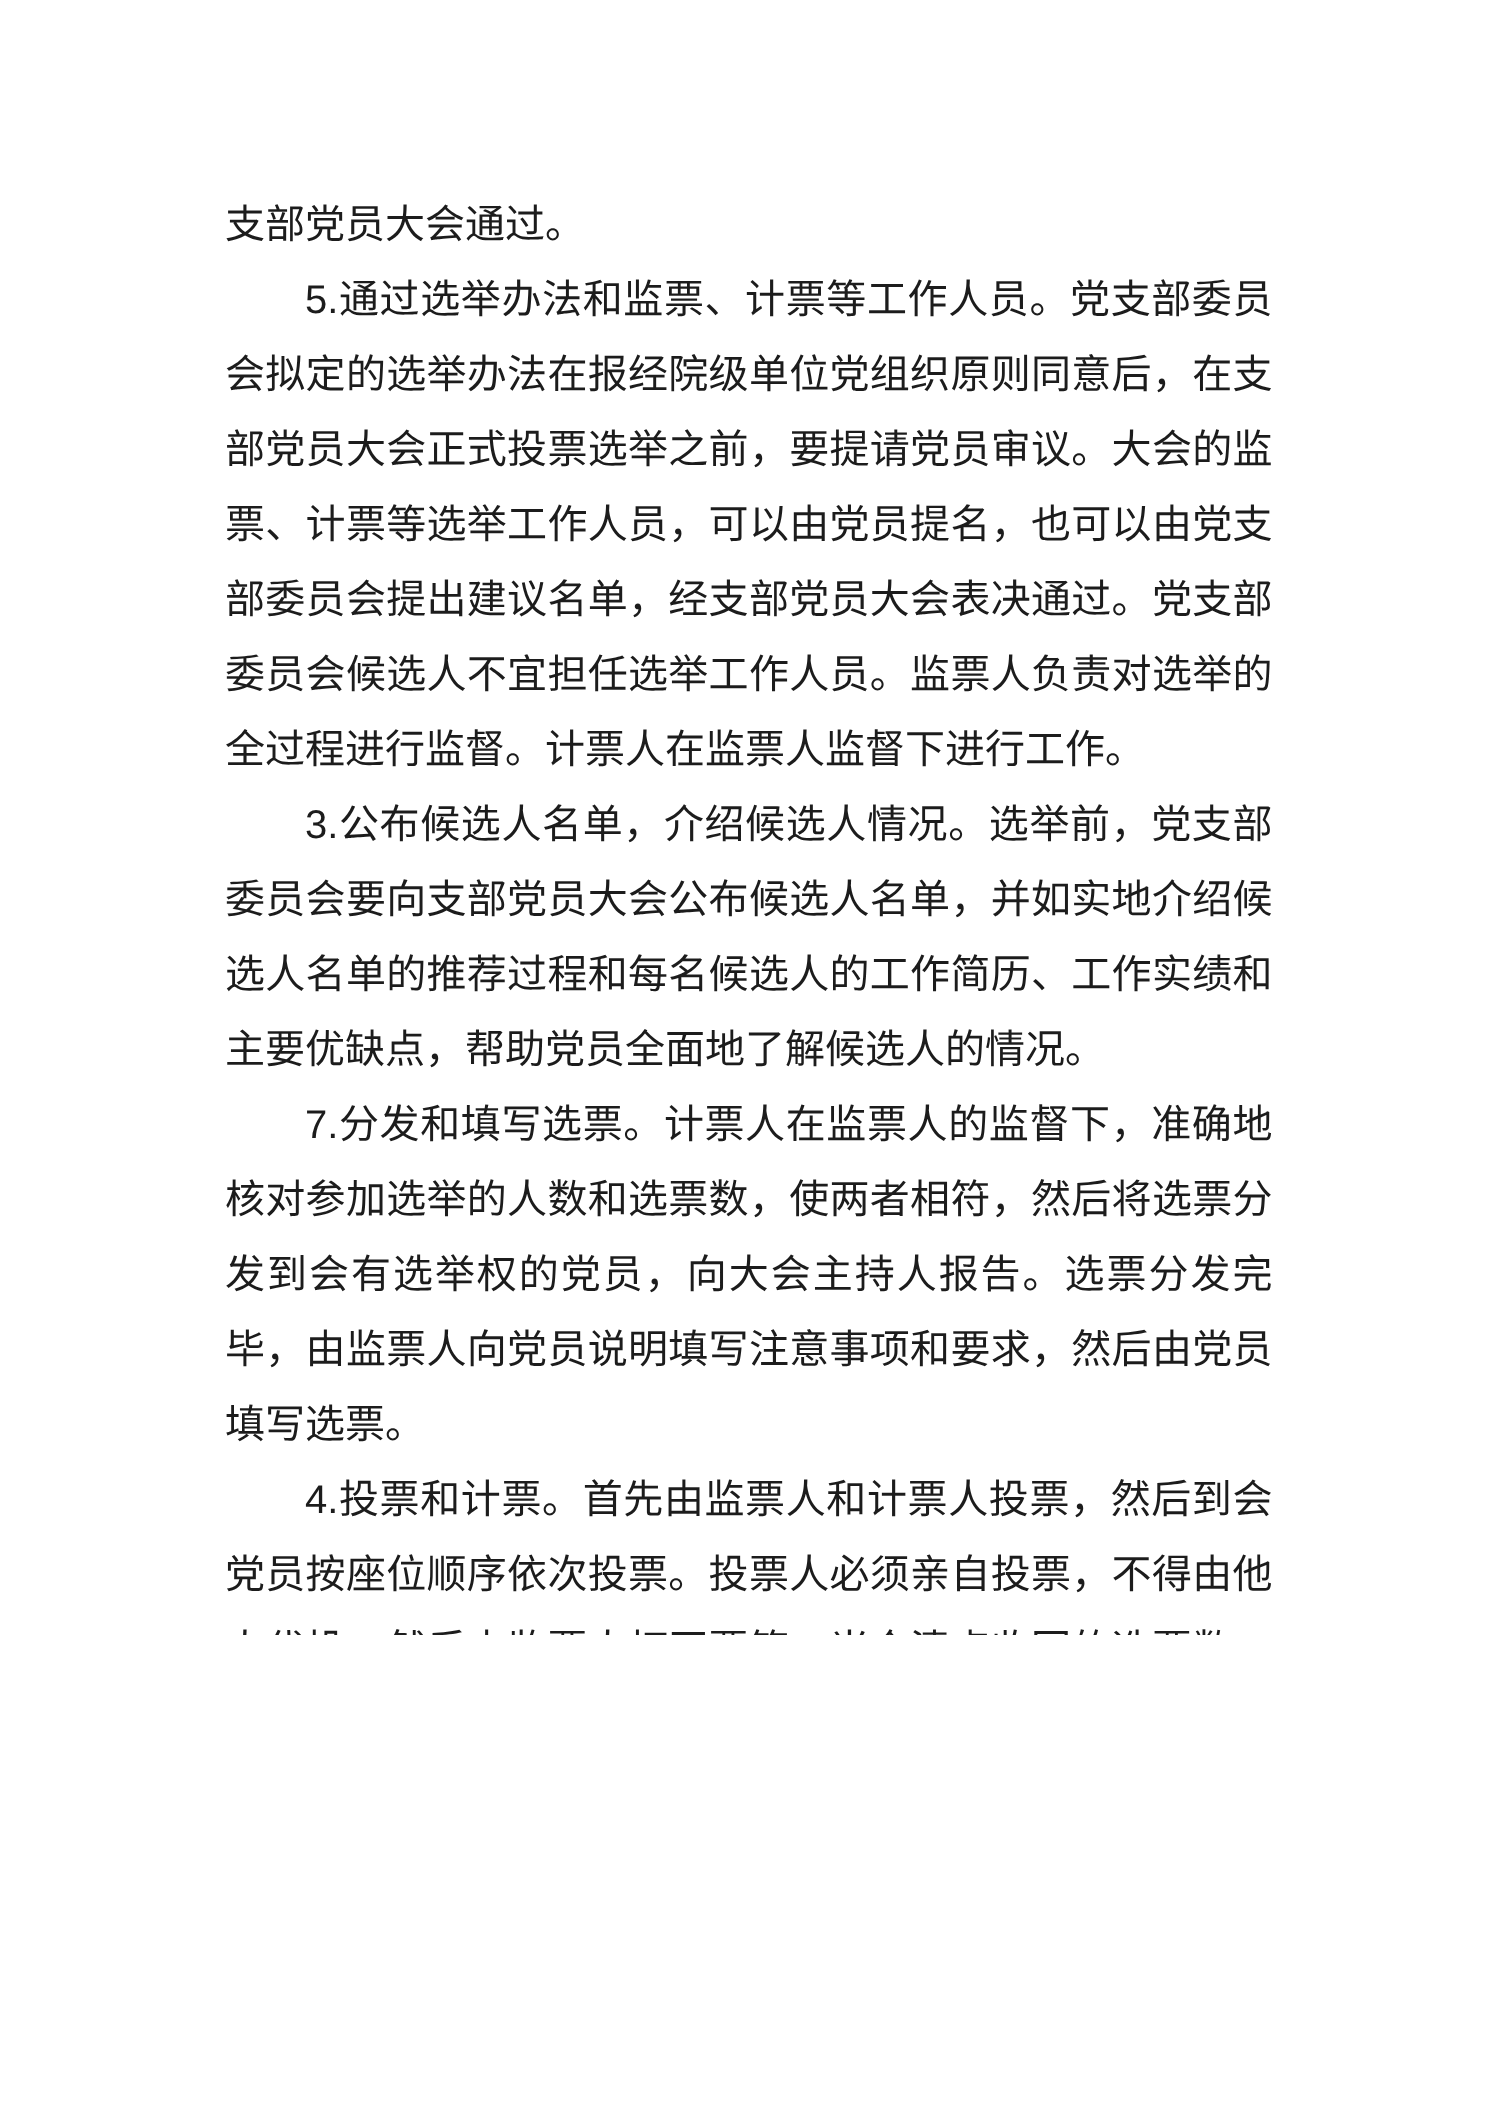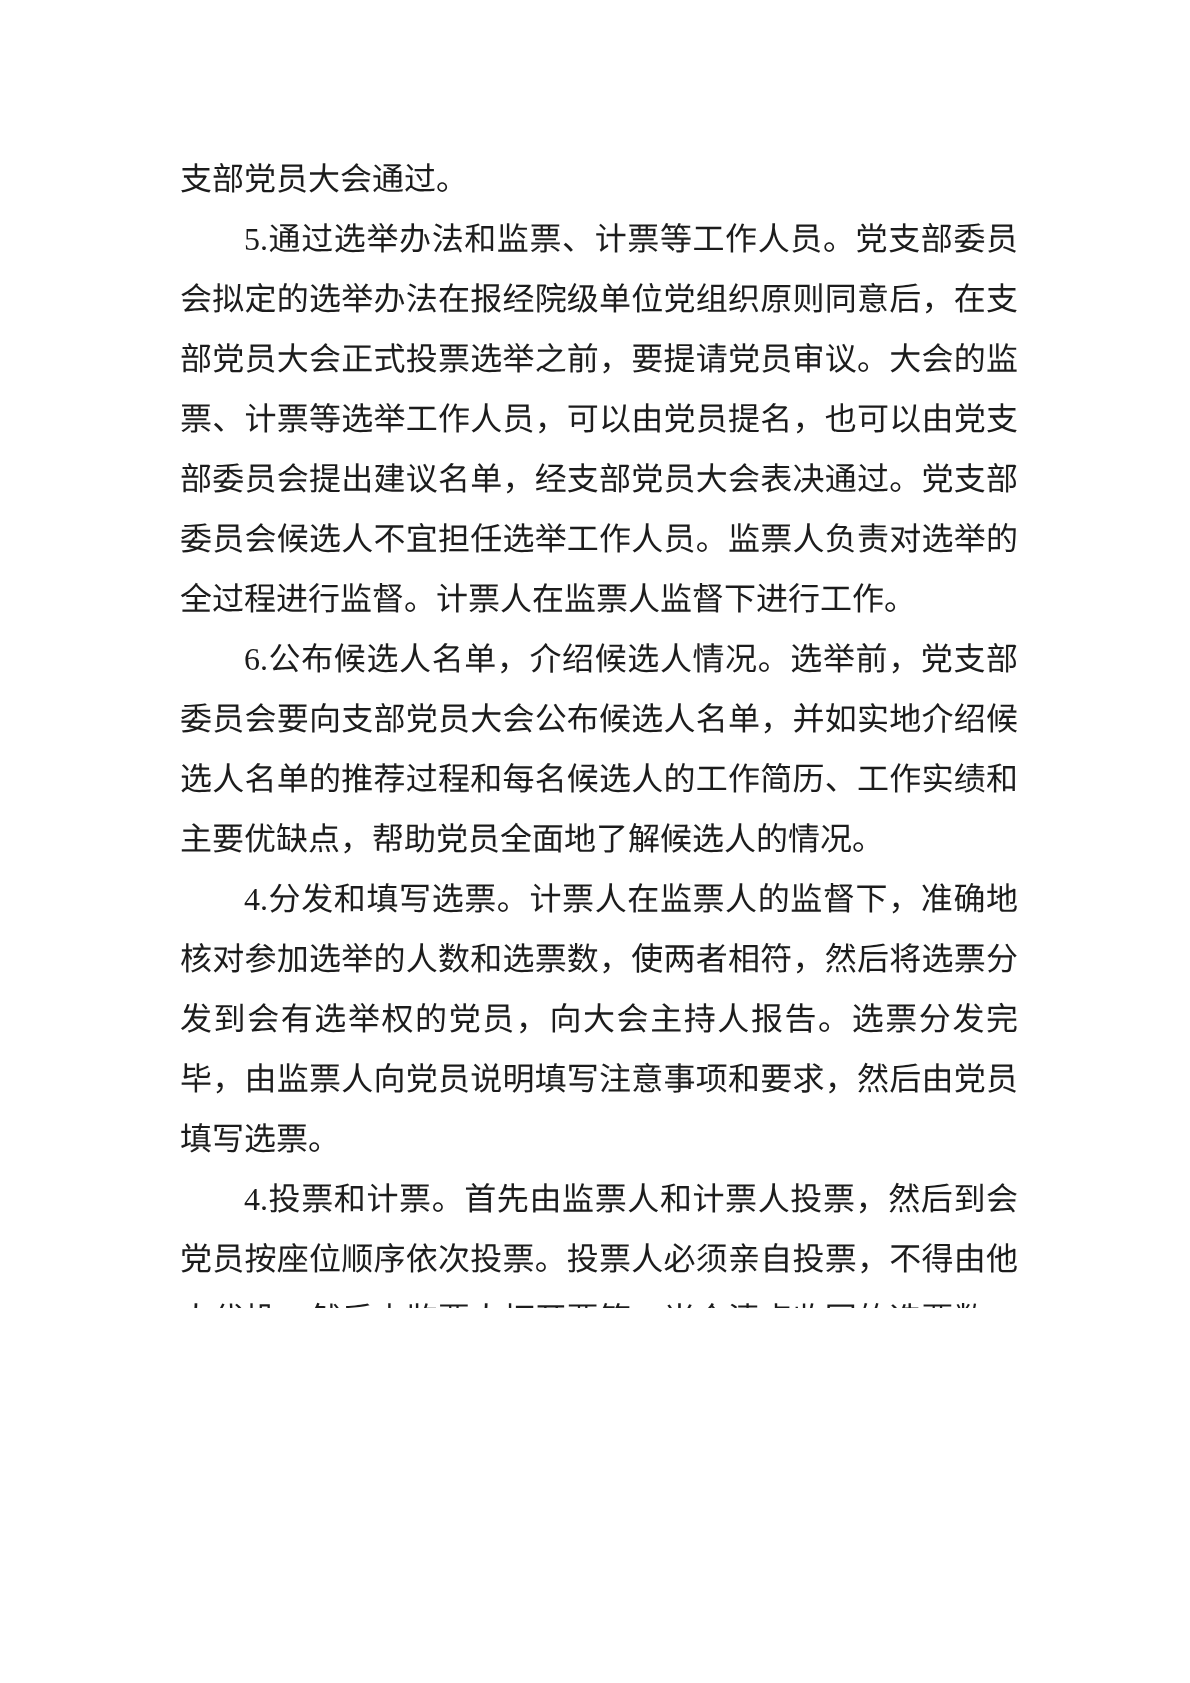--- a/index.html
+++ b/index.html
@@ -6,21 +6,21 @@
     margin: 0;
     padding: 0;
     background: #ffffff;
   }
   .page {
     position: relative;
     width: 1190px;
     height: 1308px;
     background: #ffffff;
     overflow: hidden;
-    font-family: Liberation Serif, serif;
+    font-family: Liberation Sans, sans-serif;
     color: #1c1c1c;
   }
   .body-text {
     position: absolute;
     left: 180px;
     top: 149px;
     width: 838px;
     font-size: 32px;
     line-height: 60px;
     text-align: justify;
@@ -45,19 +45,19 @@
     white-space: pre;
   }
 </style>
 </head>
 <body>
 
 <div class="page">
   <div class="body-text">
     <p>支部党员大会通过。</p>
     <p class="indent">5.通过选举办法和监票、计票等工作人员。党支部委员会拟定的选举办法在报经院级单位党组织原则同意后，在支部党员大会正式投票选举之前，要提请党员审议。大会的监票、计票等选举工作人员，可以由党员提名，也可以由党支部委员会提出建议名单，经支部党员大会表决通过。党支部委员会候选人不宜担任选举工作人员。监票人负责对选举的全过程进行监督。计票人在监票人监督下进行工作。</p>
-    <p class="indent">6.公布候选人名单，介绍候选人情况。选举前，党支部委员会要向支部党员大会公布候选人名单，并如实地介绍候选人名单的推荐过程和每名候选人的工作简历、工作实绩和主要优缺点，帮助党员全面地了解候选人的情况。</p>
-    <p class="indent">4.分发和填写选票。计票人在监票人的监督下，准确地核对参加选举的人数和选票数，使两者相符，然后将选票分发到会有选举权的党员，向大会主持人报告。选票分发完毕，由监票人向党员说明填写注意事项和要求，然后由党员填写选票。</p>
+    <p class="indent">3.公布候选人名单，介绍候选人情况。选举前，党支部委员会要向支部党员大会公布候选人名单，并如实地介绍候选人名单的推荐过程和每名候选人的工作简历、工作实绩和主要优缺点，帮助党员全面地了解候选人的情况。</p>
+    <p class="indent">7.分发和填写选票。计票人在监票人的监督下，准确地核对参加选举的人数和选票数，使两者相符，然后将选票分发到会有选举权的党员，向大会主持人报告。选票分发完毕，由监票人向党员说明填写注意事项和要求，然后由党员填写选票。</p>
     <p class="indent">4.投票和计票。首先由监票人和计票人投票，然后到会党员按座位顺序依次投票。投票人必须亲自投票，不得由他人代投。然后由监票人打开票箱，当众清点收回的选票数。每一选票所选人数，等于或者少于规定应选人数为有效票，多于规定应选人数为无效票。如收回的选票数等于或少于投票人数，则选举有效；如收回的选票数多于投票人数，则选</p>
   </div>
 
   <div class="page-number">— 4 —</div>
 </div>
 
 </body></html>

